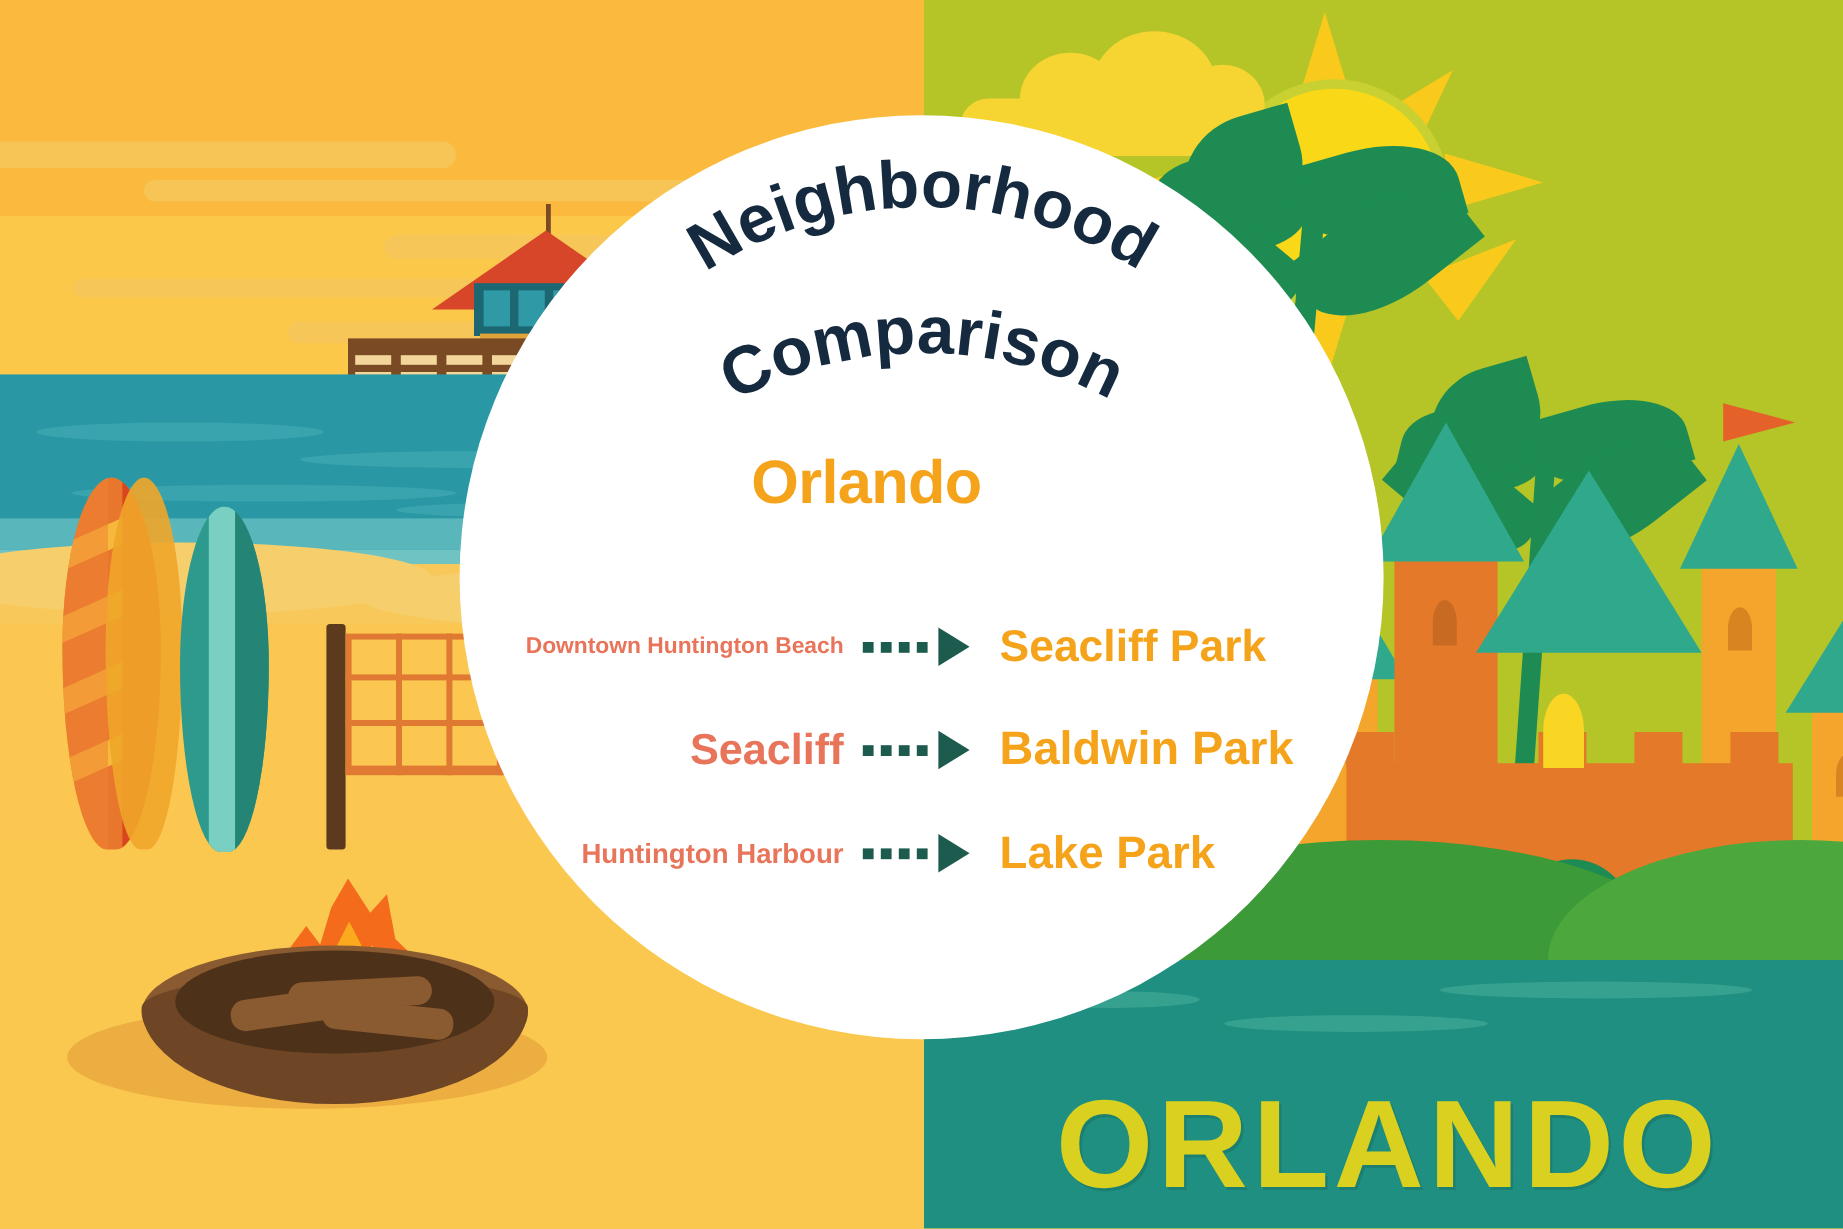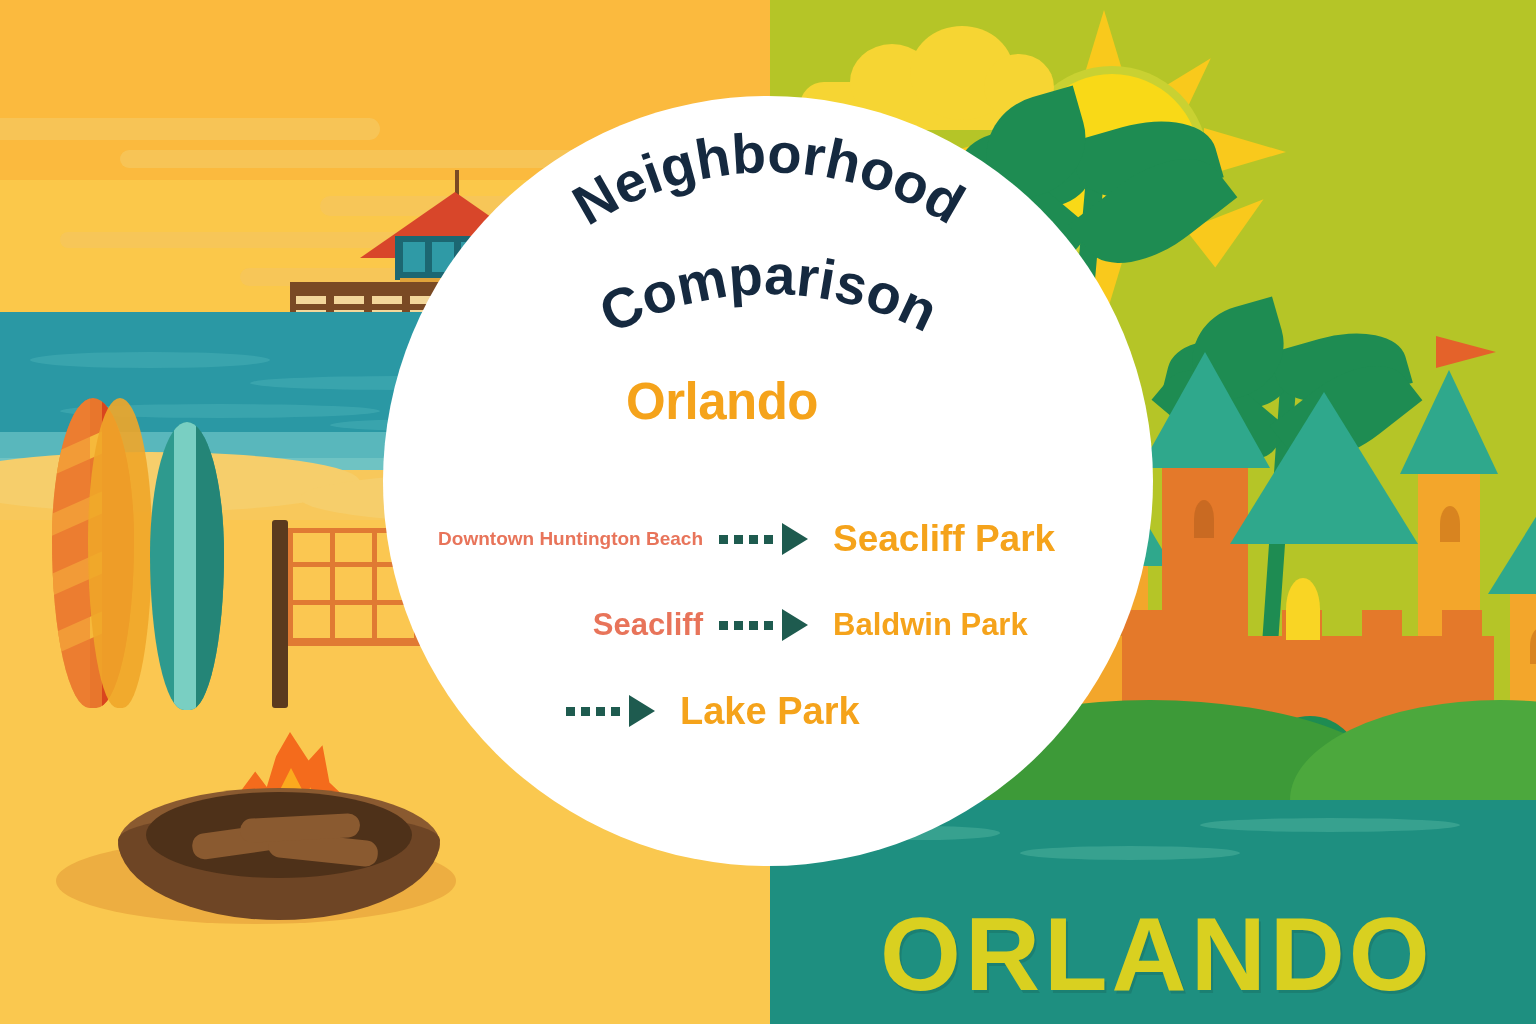--- a/index.html
+++ b/index.html
@@ -133,21 +133,21 @@
     border-top:16px solid transparent;border-bottom:16px solid transparent;
     border-left:26px solid #1E5B4F;
   }
   .cell-right{
     width:290px;text-align:left;padding-left:6px;
     color:#F5A31B;font-weight:700;
     font-family:"Liberation Sans",sans-serif;
     white-space:nowrap;
   }
   .r0 .cell-left{font-size:19px;} .r0 .cell-right{font-size:37px;}
-  .r1 .cell-left{font-size:31px;} .r1 .cell-right{font-size:31px;}
+  .r1 .cell-left{font-size:36px;} .r1 .cell-right{font-size:39px;}
   .r2 .cell-left{font-size:23px;} .r2 .cell-right{font-size:38px;}
 </style>
 </head>
 <body>
 
 <div id="poster">
 
   <div class="scene-left">
 
     <div class="sky-l"></div>
@@ -370,20 +370,21 @@
           <span class="dot"></span>
           <span class="dot"></span>
           <span class="dot"></span>
           <span class="dot"></span>
           <span class="arrow"></span>
         </div>
         <div class="cell-right">Baldwin Park</div>
       </div>
 
       <div class="row r2">
+        <div class="cell-left">Huntington Harbour</div>
         <div class="connector">
           <span class="dot"></span>
           <span class="dot"></span>
           <span class="dot"></span>
           <span class="dot"></span>
           <span class="arrow"></span>
         </div>
         <div class="cell-right">Lake Park</div>
       </div>
 

